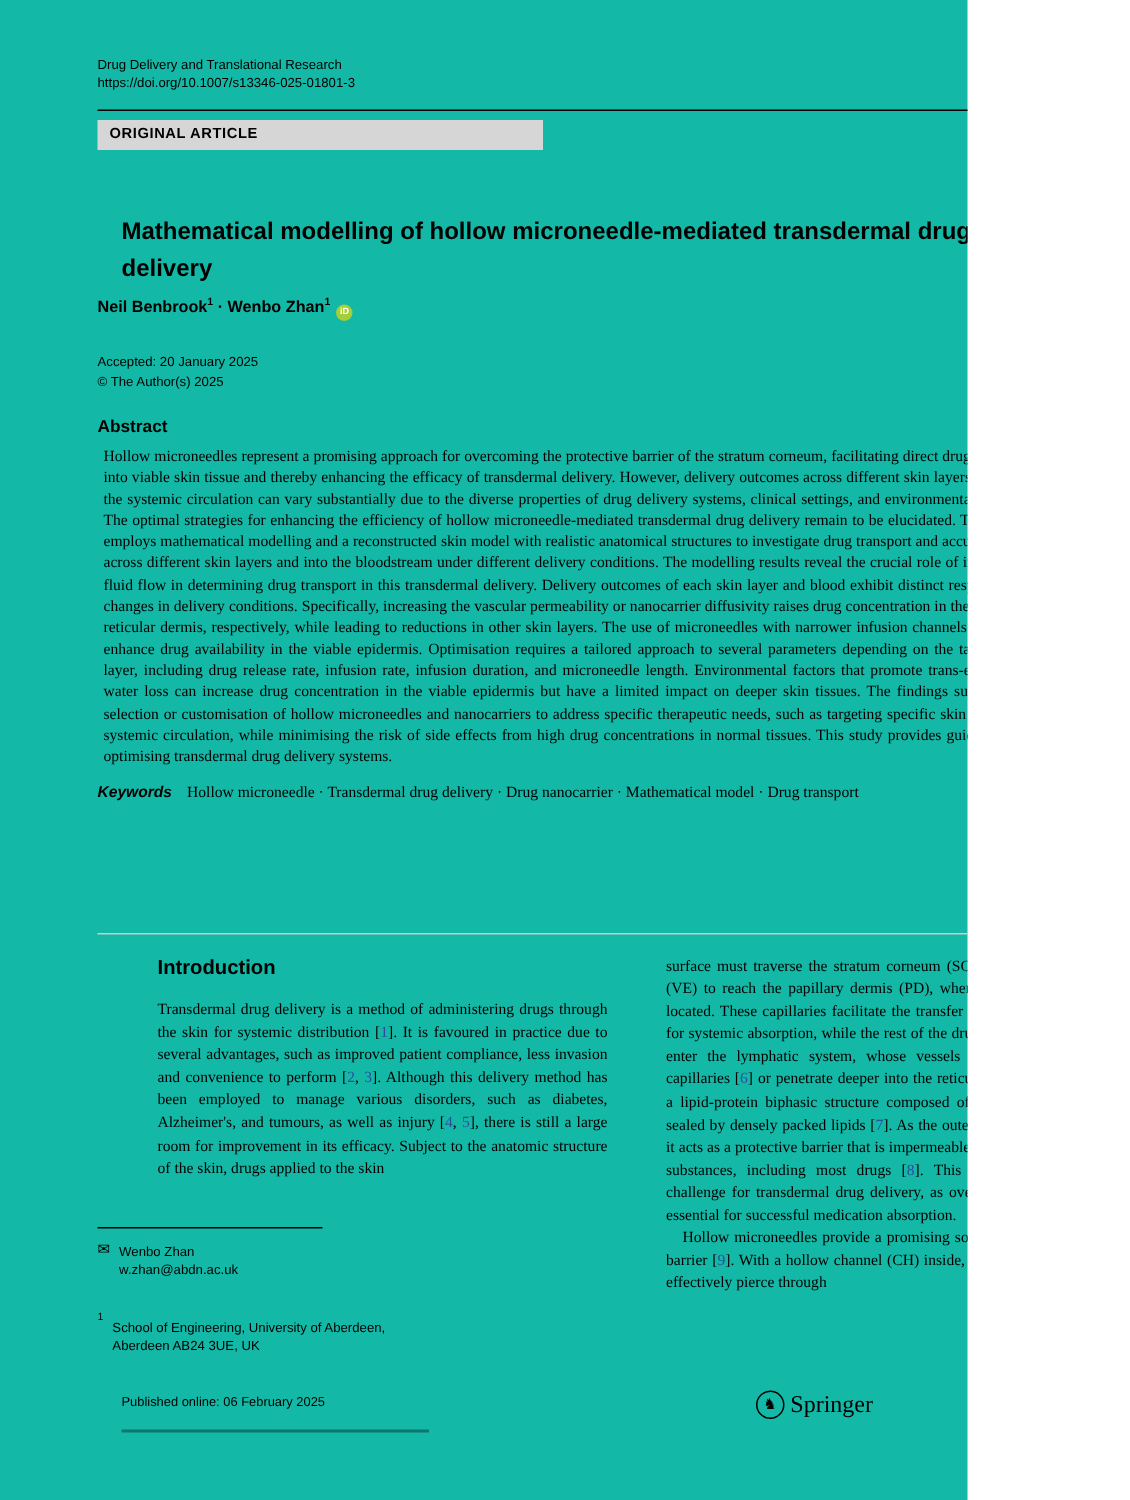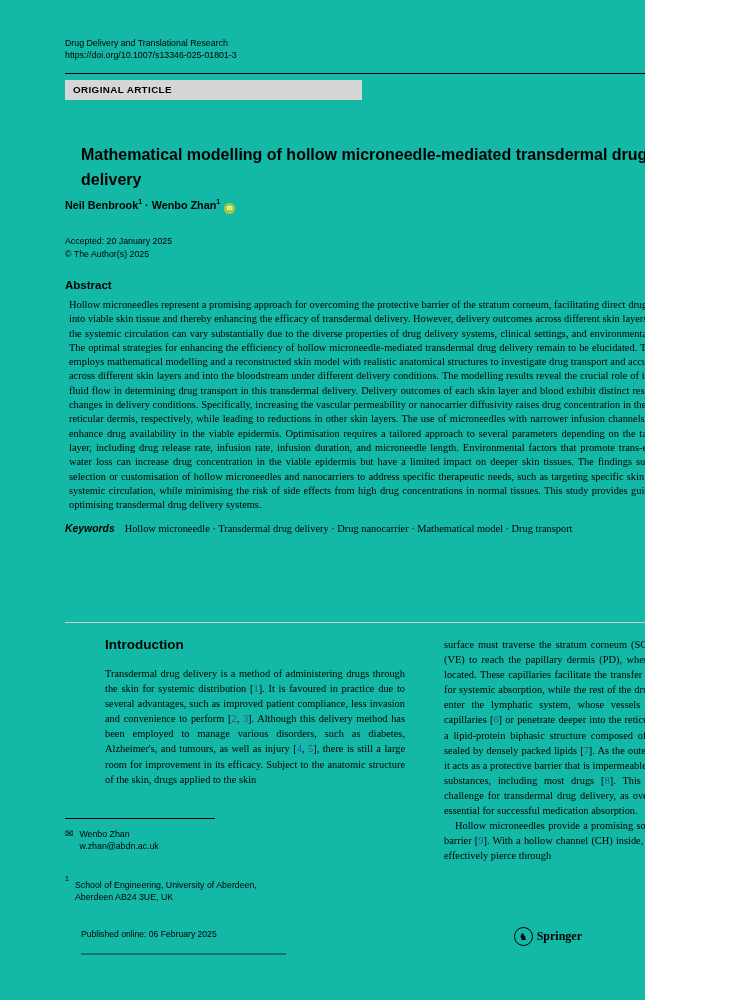--- a/index.html
+++ b/index.html
@@ -60,21 +60,21 @@
   .envelope{font-size:10px;line-height:12px;}
   .fn-aff{display:flex;gap:6px;margin-top:27px;width:230px;}
 
   .published{position:absolute;left:65px;top:929px;width:205px;
              font-family:"Liberation Sans",sans-serif;font-size:8.6px;
              padding-bottom:14px;border-bottom:2px solid #0f766e;margin-left:16px;}
 
   .springer{position:absolute;top:927px;right:63px;display:flex;align-items:center;gap:4px;}
   .knight{width:17px;height:17px;border:1.6px solid #000;border-radius:50%;display:flex;
           align-items:center;justify-content:center;font-size:10px;line-height:1;}
-  .springer-word{font-family:"Liberation Serif",serif;font-weight:bold;font-size:12px;}
+  .springer-word{font-family:"Liberation Serif",serif;font-weight:normal;font-size:16px;}
 </style>
 </head>
 <body>
 
 <div class="page">
 
   <div class="masthead">
     <div>Drug Delivery and Translational Research</div>
     <div>https://doi.org/10.1007/s13346-025-01801-3</div>
   </div>

